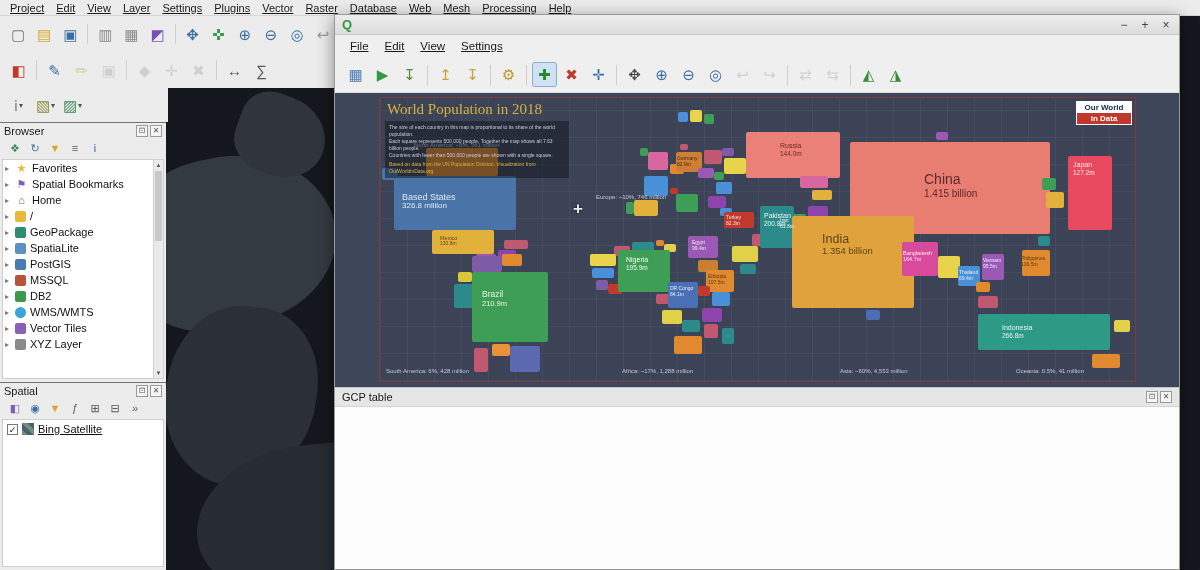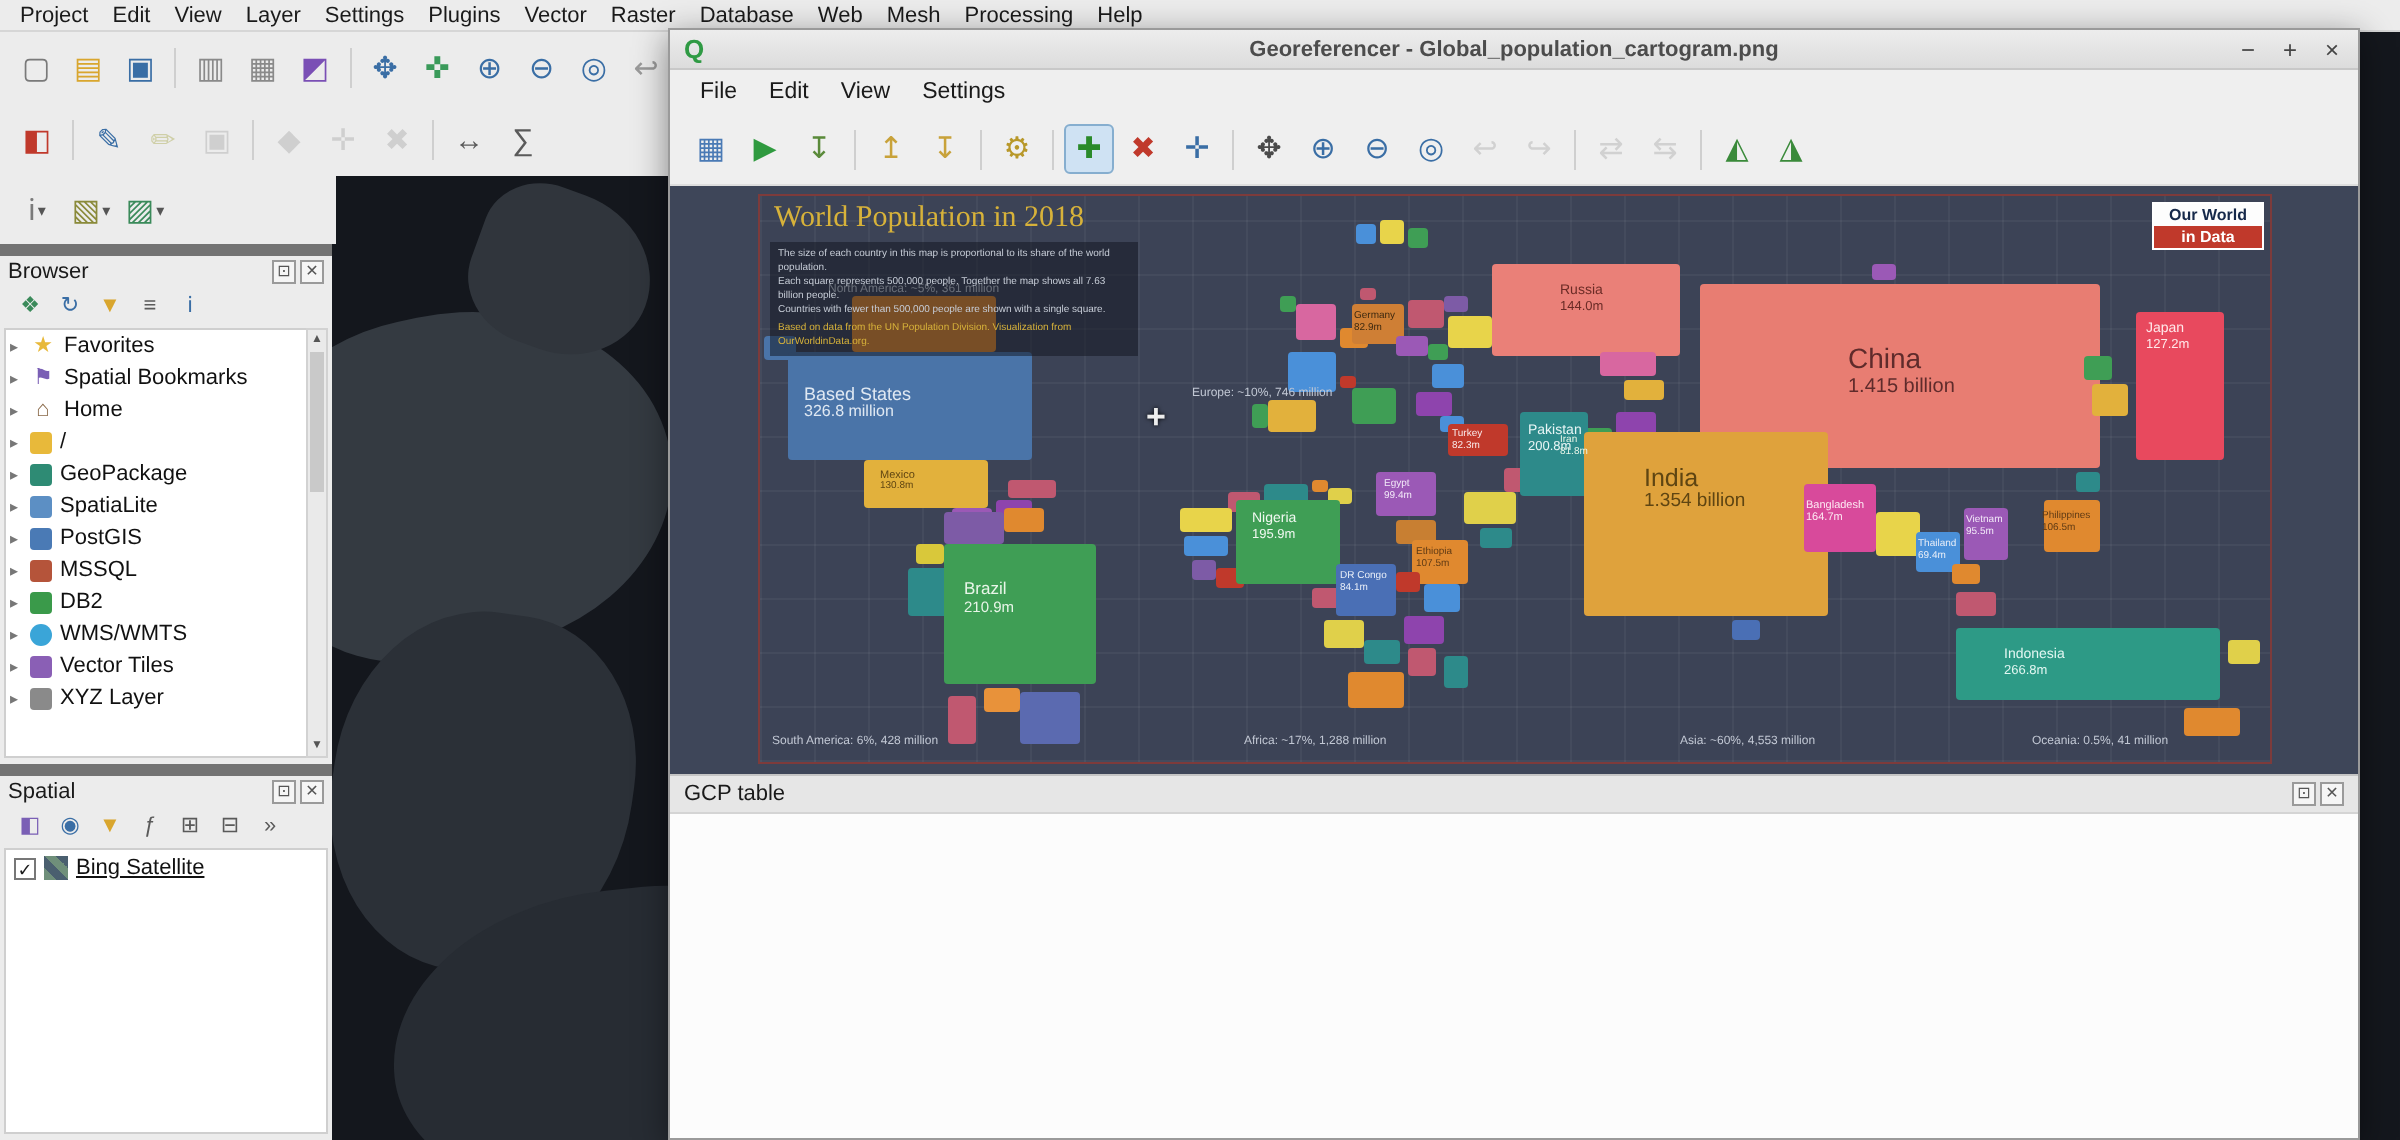--- a/index.html
+++ b/index.html
@@ -3,41 +3,41 @@
 <meta charset="utf-8">
 <style>
   * { margin:0; padding:0; box-sizing:border-box; }
   html,body { background:#c8c8c8; }
   body { font-family:"Liberation Sans", sans-serif; }
   #app { position:relative; width:1200px; height:570px; overflow:hidden; background:#ececec; }
 
   
   #menubar { position:absolute; left:0; top:0; width:1200px; height:16px; background:#ececec;
              border-bottom:1px solid #d6d6d6; display:flex; align-items:center; padding-left:4px; z-index:3; }
-  .menu-item { font-size:11px; color:#1a1a1a; padding:0 6px; white-space:nowrap; }
+  .menu-item { font-size:11px; color:#1a1a1a; padding:0 6px; white-space:nowrap;text-decoration:underline; }
 
   #toolbars-top { position:absolute; left:0; top:16px; width:336px; height:72px; background:#ececec; z-index:3; }
   .tb-row { display:flex; align-items:center; height:36px; padding-left:5px; }
   .tb-btn { width:25px; height:25px; display:flex; align-items:center; justify-content:center;
             border-radius:3px; margin:0 1px; }
   .tb-glyph { font-size:15px; line-height:1; }
   .tb-btn.grayed { opacity:.35; }
   .tb-btn.pressed { background:#cfe2f3; border:1px solid #86aecf; }
   .tb-sep { width:1px; height:20px; background:#cfcfcf; margin:0 4px; }
   .tb-arrow { font-size:8px; color:#555; margin-left:1px; }
   #toolbar-row3 { position:absolute; left:0; top:88px; width:168px; height:34px; background:#ececec;
                   display:flex; align-items:center; padding-left:5px; z-index:3; }
 
   
   #map-canvas { position:absolute; left:166px; top:16px; width:1034px; height:554px; background:#14171d;
                 overflow:hidden; z-index:1; }
   .land { position:absolute; }
 
   
-  .dock { position:absolute; left:0; width:166px; background:#ececec; z-index:4; border-top:6px solid #737373; }
+  .dock { position:absolute; left:0; width:166px; background:#ececec; z-index:4; border-top:1px solid #737373; }
   #browser-panel { top:122px; height:260px; }
   #layers-panel  { top:382px; height:188px; }
   .panel-header { display:flex; align-items:center; height:16px; padding:0 4px; }
   .panel-title { flex:1; font-size:11px; color:#1a1a1a; }
   .win-btn { width:12px; height:12px; border:1px solid #9a9a9a; background:#f5f5f5; font-size:8px;
              line-height:10px; text-align:center; color:#555; margin-left:2px; }
   .panel-toolbar { display:flex; align-items:center; height:18px; padding:0 5px; }
   .panel-toolbar .tb-btn { width:18px; height:16px; }
   .panel-toolbar .tb-glyph { font-size:11px; }
   #browser-tree { position:absolute; left:2px; top:36px; width:152px; bottom:3px; background:#fff;
@@ -349,21 +349,20 @@
         <span class="checkbox">✓</span>
         <span class="layer-ico"></span>
         <span class="layer-label">Bing Satellite</span>
       </div>
     </div>
   </div>
 
   <div id="georef">
     <div id="g-titlebar">
       <span id="g-logo">Q</span>
-      <span id="g-title">Georeferencer - Global_population_cartogram.png</span>
       <span class="g-controls">
         <span class="g-ctl">−</span>
         <span class="g-ctl">+</span>
         <span class="g-ctl">×</span>
       </span>
     </div>
     <div id="g-menubar">
         <span class="menu-item">File</span>
         <span class="menu-item">Edit</span>
         <span class="menu-item">View</span>

